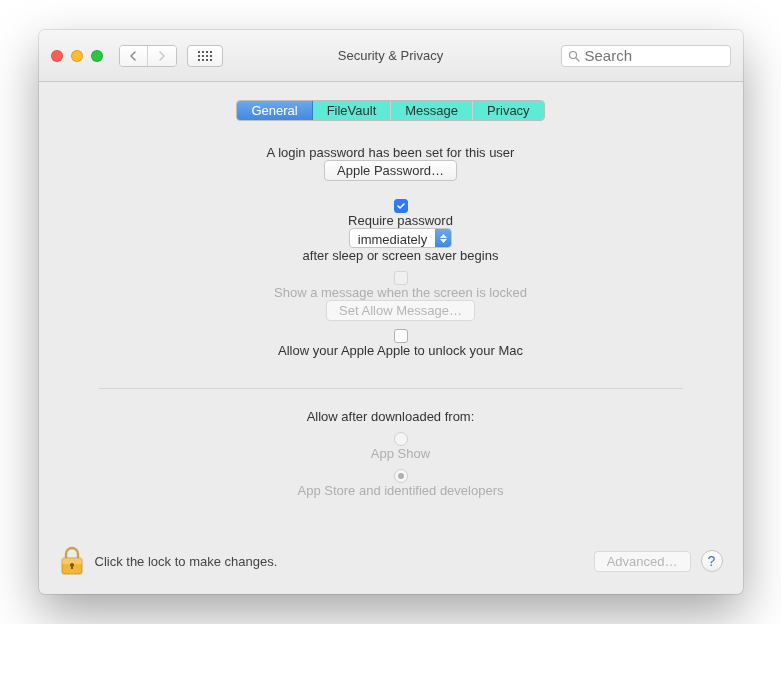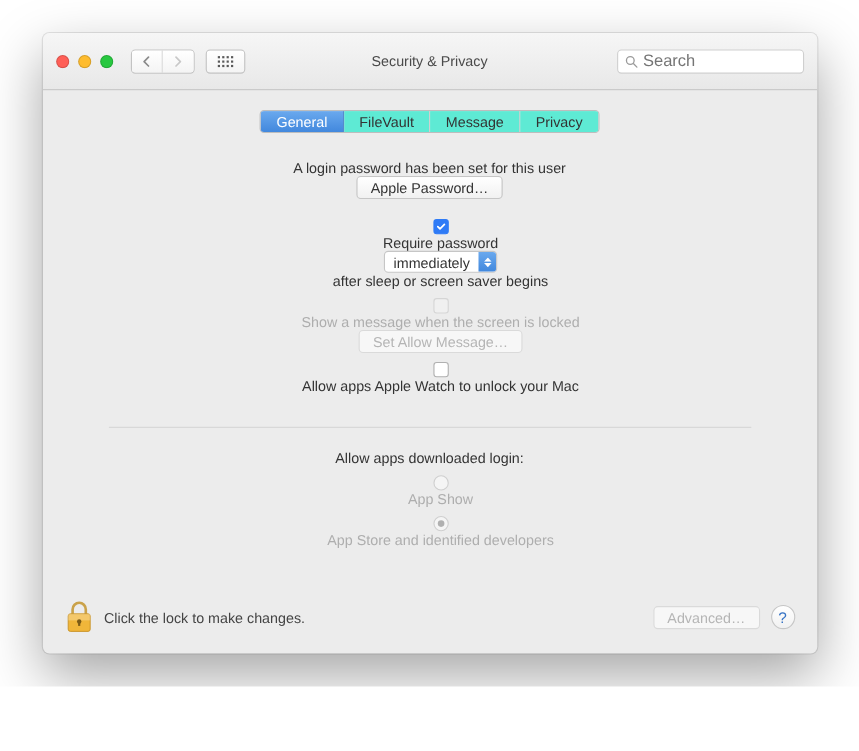--- a/index.html
+++ b/index.html
@@ -379,27 +379,27 @@
         </span>
         <span class="disabled-text">Show a message when the screen is locked</span>
         <button class="mac-btn disabled">Set Allow Message…</button>
       </div>
 
 
       <div class="row indent">
         <span class="checkbox">
           
         </span>
-        <span>Allow apps Apple Watch to unlock your Mac</span>
+        <span>Allow your Apple Apple to unlock your Mac</span>
       </div>
 
       <hr class="divider">
 
       <div class="row">
-        <span>Allow apps downloaded login:</span>
+        <span>Allow after downloaded from:</span>
       </div>
 
       <div class="row indent">
         <span class="radio"></span>
         <span class="disabled-text">App Show</span>
       </div>
 
       <div class="row indent">
         <span class="radio checked"></span>
         <span class="disabled-text">App Store and identified developers</span>

